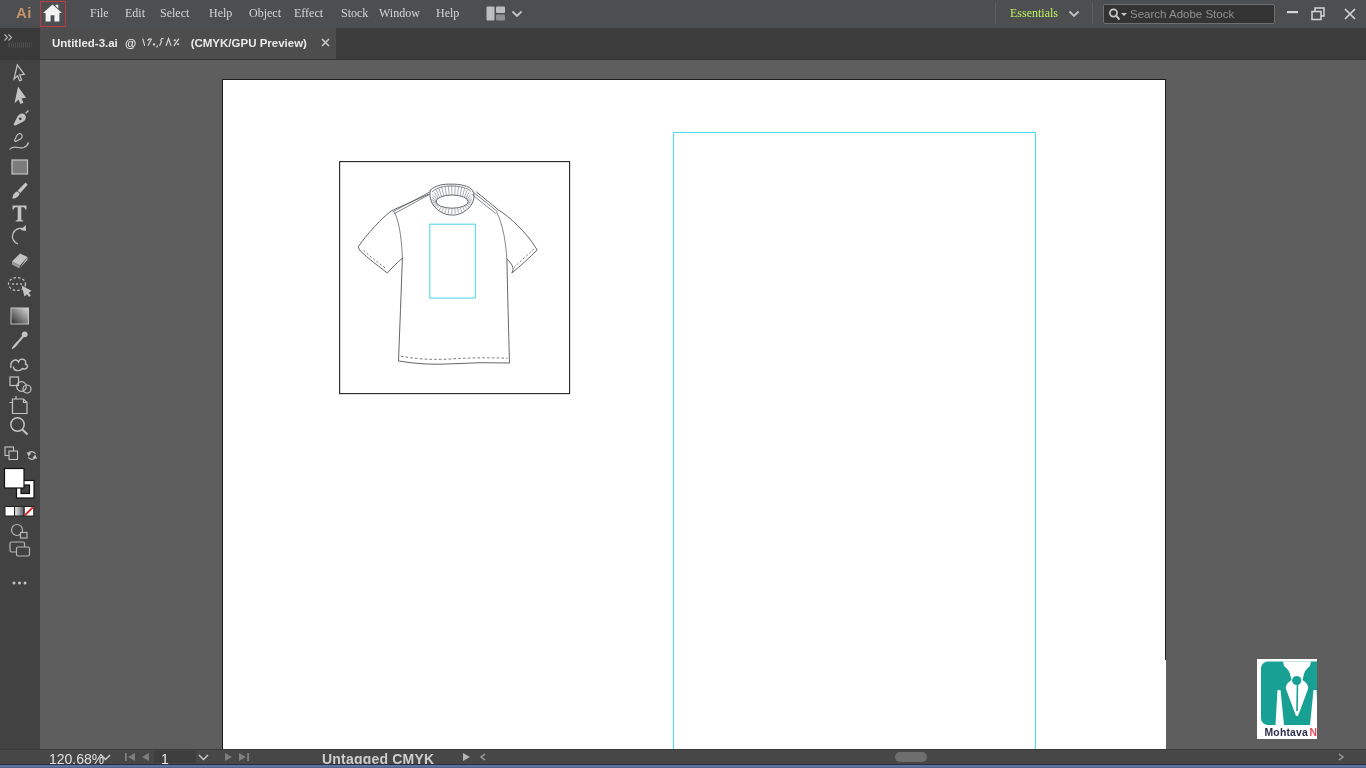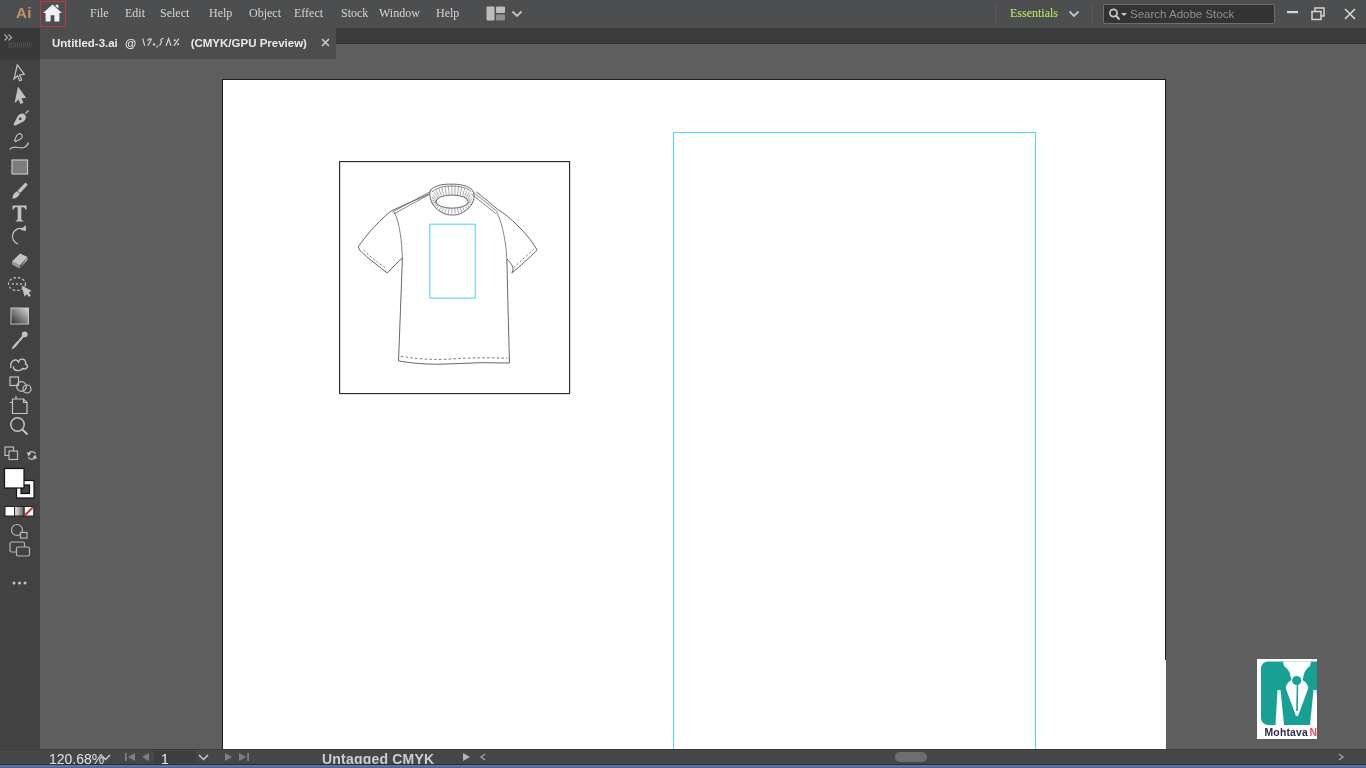--- a/index.html
+++ b/index.html
@@ -8,21 +8,21 @@
   .abs { position:absolute; }
   #page { position:relative; width:1366px; height:768px; }
 
   
   #menubar { left:0; top:0; width:1366px; height:28px; background:#4d4e4f; }
   .menuitem { position:absolute; top:6px; font-size:12px; color:#d6d6d6;font-family:Liberation Serif, serif; }
   #ailogo { left:16px; top:3.5px; font-size:15px; font-weight:bold; color:#c6946a; letter-spacing:0.5px; }
   #homebtn { left:40px; top:1px; width:26px; height:26px; border:1.8px solid #bf3840; }
 
   
-  #tabstrip { left:0; top:28px; width:1366px; height:16px; background:#3c3c3d; border-bottom:1px solid #323232; }
+  #tabstrip { left:0; top:28px; width:1366px; height:32px; background:#3c3c3d; border-bottom:1px solid #323232; }
   #tabwell-left { left:0; top:0; width:40px; height:32px; background:#393939; }
   #activetab { left:40px; top:0; width:296px; height:31px; background:#4d4d4d; color:#e9e9e9; font-size:11.5px; font-weight:600; line-height:31px; white-space:nowrap; }
 
   
   #canvas { left:40px; top:60px; width:1277px; height:690px; background:#5e5e5e; overflow:hidden; }
   #artboard { left:182px; top:19px; width:944px; height:671px; background:#fff; border-left:1.3px solid #1c1c1c; border-top:1.3px solid #1c1c1c; }
   #ab-right { left:1125px; top:19px; width:1.4px; height:581px; background:#1c1c1c; }
   #cyanrect { left:632.5px; top:71.5px; width:363px; height:619px; border:1.4px solid #45dff0; border-bottom:none; }
 
   

